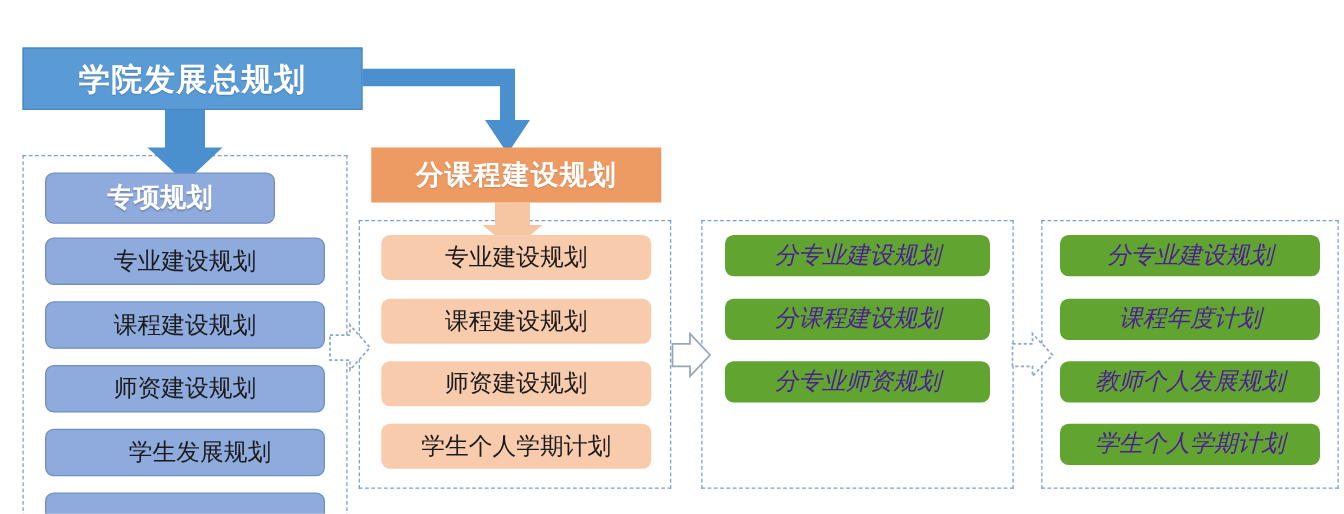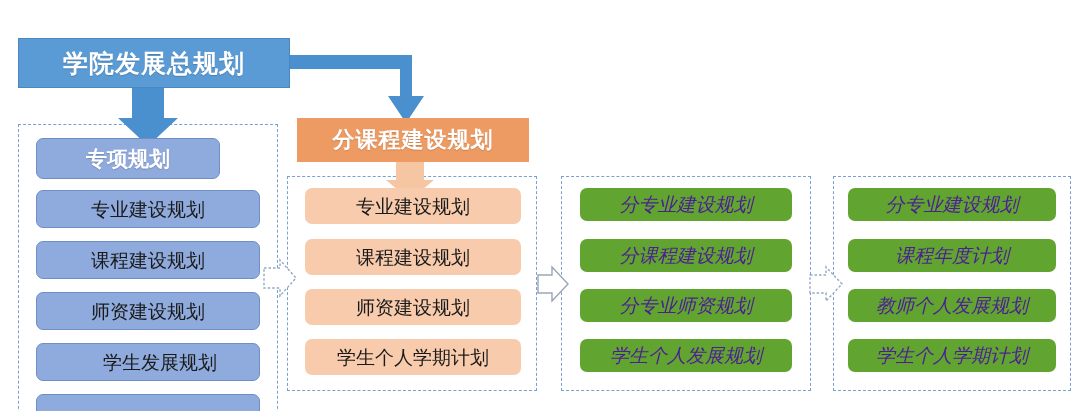--- a/index.html
+++ b/index.html
@@ -132,20 +132,19 @@
   <div class="abs hdr-orange">分课程建设规划</div>
 
   <div class="abs chip peach" style="left:305px;top:160px;width:216px;height:36px;">专业建设规划</div>
   <div class="abs chip peach" style="left:305px;top:211px;width:216px;height:36px;">课程建设规划</div>
   <div class="abs chip peach" style="left:305px;top:261px;width:216px;height:36px;">师资建设规划</div>
   <div class="abs chip peach" style="left:305px;top:311px;width:216px;height:36px;">学生个人学期计划</div>
 
   <div class="abs chip green" style="left:580px;top:160px;width:212px;height:33px;">分专业建设规划</div>
   <div class="abs chip green" style="left:580px;top:211px;width:212px;height:33px;">分课程建设规划</div>
   <div class="abs chip green" style="left:580px;top:261px;width:212px;height:33px;">分专业师资规划</div>
-  <div class="abs chip green" style="left:580px;top:311px;width:212px;height:33px;">学生个人发展规划</div>
 
   <div class="abs chip green" style="left:848px;top:160px;width:208px;height:33px;">分专业建设规划</div>
   <div class="abs chip green" style="left:848px;top:211px;width:208px;height:33px;">课程年度计划</div>
   <div class="abs chip green" style="left:848px;top:261px;width:208px;height:33px;">教师个人发展规划</div>
   <div class="abs chip green" style="left:848px;top:311px;width:208px;height:33px;">学生个人学期计划</div>
 
 </div>
 
 </body></html>

